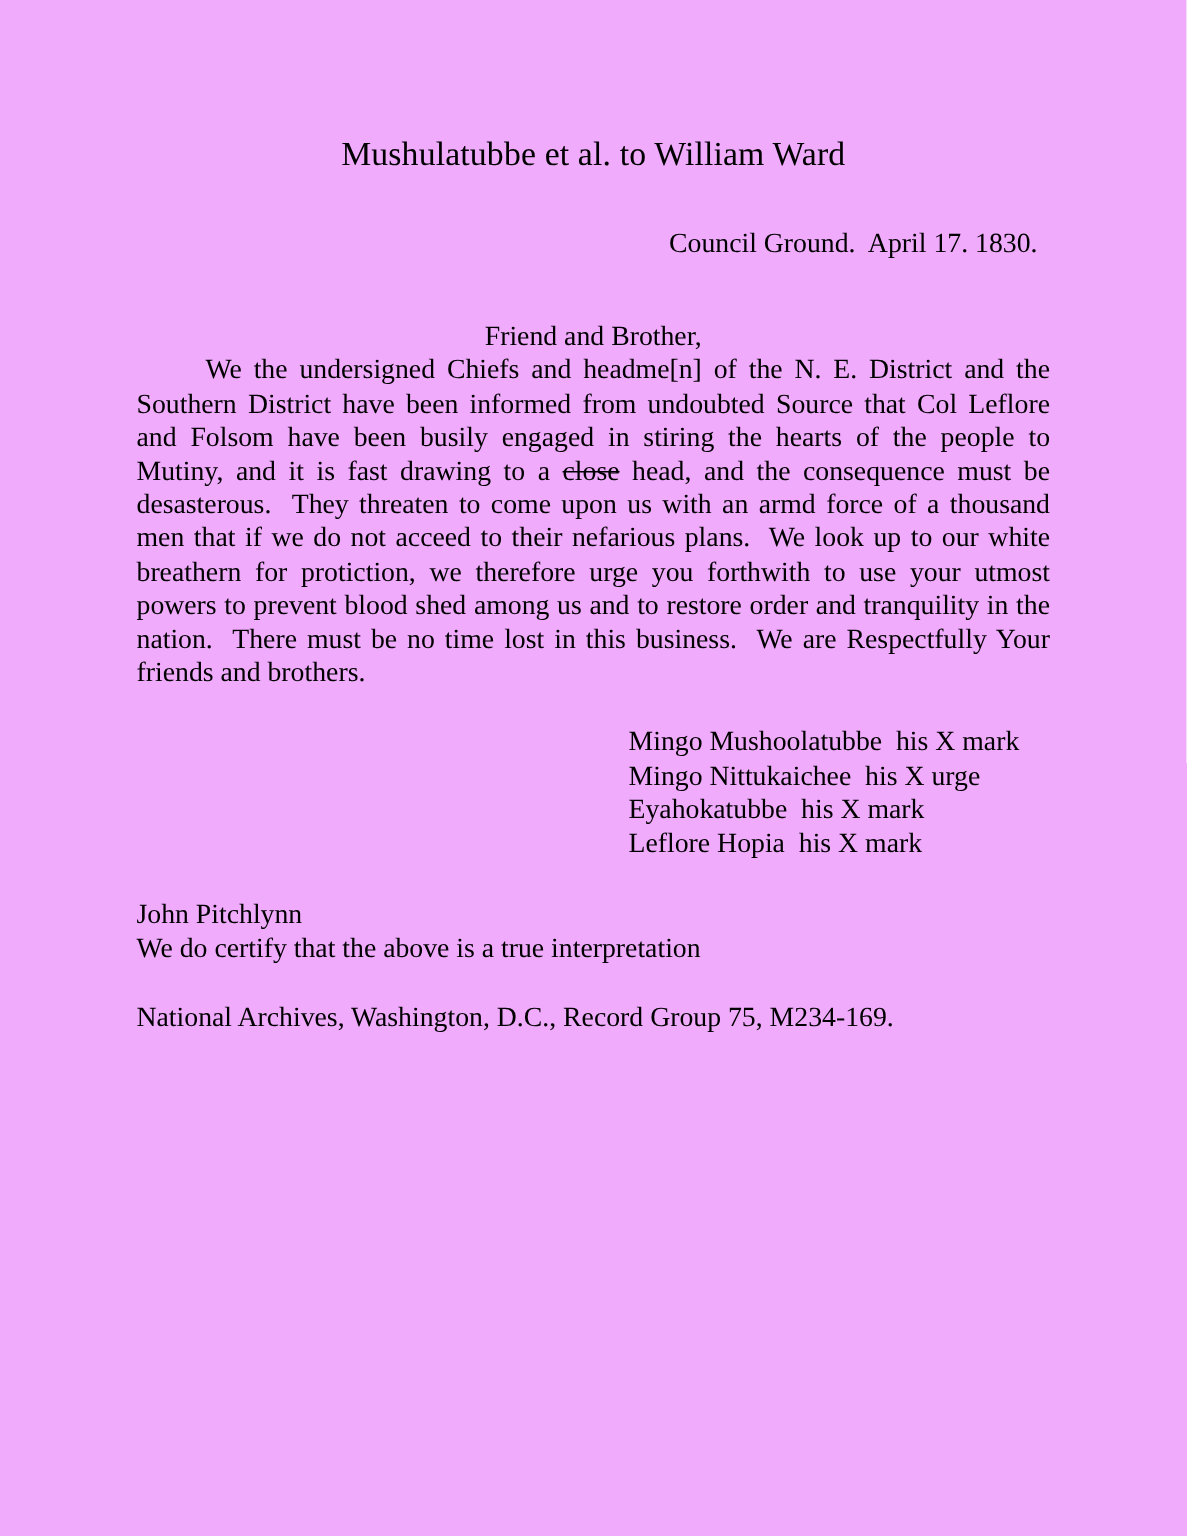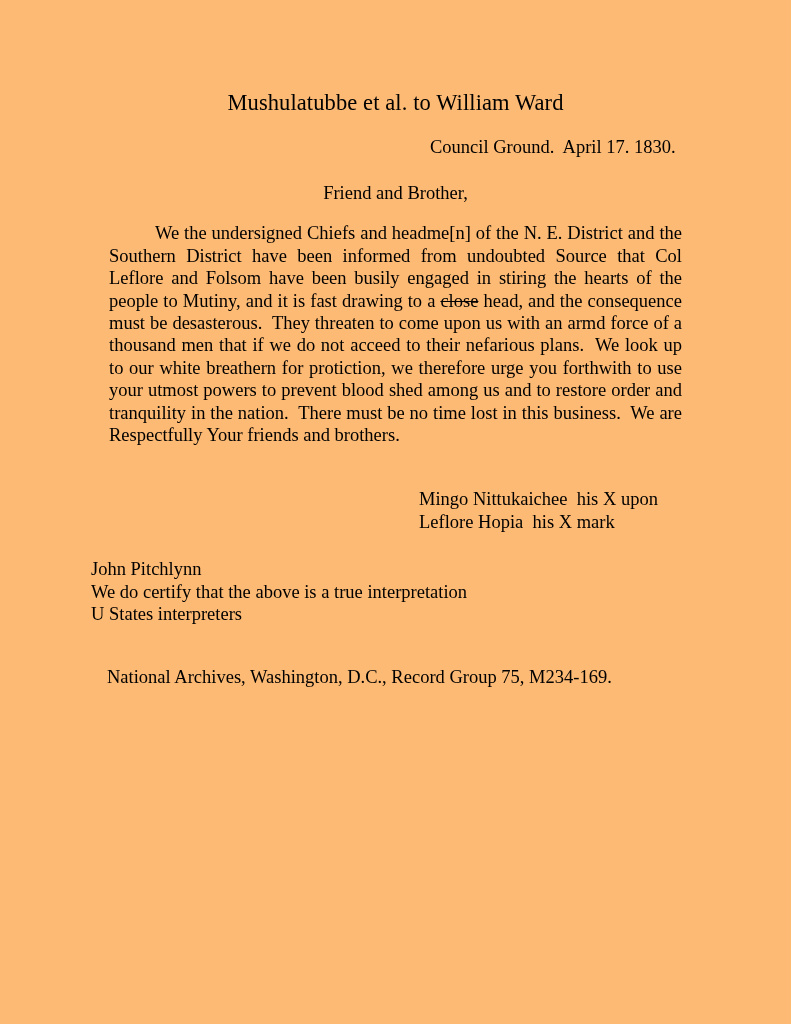--- a/index.html
+++ b/index.html
@@ -13,56 +13,56 @@
     height: 1024px;
     font-family: "Liberation Serif", "DejaVu Serif", serif;
     color: #000000;
     overflow: hidden;
     position: relative;
   }
   .page {
     position: relative;
     width: 791px;
     height: 1024px;
-    background: #fdba74;
+    background: #f0abfc;
   }
   .content {
     position: absolute;
     left: 91px;
     top: 0;
     width: 609px;
   }
   .doc-title {
     text-align: center;
     font-size: 22.5px;
     line-height: 26px;
     letter-spacing: 0.1px;
     margin: 0;
     padding-top: 90px;
     font-weight: normal;
   }
   .dateline {
     font-size: 18.5px;
     line-height: 22px;
-    margin: 0;
+    margin: 16px;
     padding-top: 20px;
     padding-left: 339px;
     white-space: pre;
   }
   .salutation {
     font-size: 18.5px;
     line-height: 22.4px;
     margin: 0;
     padding-top: 24px;
     text-align: center;
   }
   .body-para {
     font-size: 18.5px;
     line-height: 22.4px;
-    margin: 18px;
+    margin: 0;
     text-align: justify;
     text-justify: inter-word;
     white-space: pre-wrap;
     hyphens: none;
   }
   .body-para .indent {
     display: inline-block;
     width: 46px;
   }
   .strike {
@@ -81,21 +81,21 @@
   .certify-block {
     margin: 0;
     padding-top: 25px;
     font-size: 18.5px;
     line-height: 22.4px;
   }
   .certify-line {
     white-space: pre;
   }
   .citation {
-    margin: 16px;
+    margin: 0;
     padding-top: 24px;
     font-size: 18.5px;
     line-height: 22.4px;
     white-space: pre;
   }
 </style>
 </head>
 <body>
 
 <div class="page">
@@ -103,26 +103,27 @@
 
     <h1 class="doc-title">Mushulatubbe et al. to William Ward</h1>
 
     <p class="dateline">Council Ground.  April 17. 1830.</p>
 
     <p class="salutation">Friend and Brother,</p>
 
     <p class="body-para"><span class="indent"></span><span>We the undersigned Chiefs and headme[n] of the N. E. District and the Southern District have been informed from undoubted Source that Col Leflore and Folsom have been busily engaged in stiring the hearts of the people to Mutiny, and it is fast drawing to a </span><span class="strike">close</span><span> head, and the consequence must be desasterous.  They threaten to come upon us with an armd force of a thousand men that if we do not acceed to their nefarious plans.  We look up to our white breathern for protiction, we therefore urge you forthwith to use your utmost powers to prevent blood shed among us and to restore order and tranquility in the nation.  There must be no time lost in this business.  We are Respectfully Your friends and brothers.</span></p>
 
     <div class="signature-block">
-      <div class="sig-line">Mingo Nittukaichee  his X upon</div>
+      <div class="sig-line">Mingo Mushoolatubbe  his X mark</div>
+      <div class="sig-line">Mingo Nittukaichee  his X urge</div>
+      <div class="sig-line">Eyahokatubbe  his X mark</div>
       <div class="sig-line">Leflore Hopia  his X mark</div>
     </div>
 
     <div class="certify-block">
       <div class="certify-line">John Pitchlynn</div>
       <div class="certify-line">We do certify that the above is a true interpretation</div>
-      <div class="certify-line">U States interpreters</div>
     </div>
 
     <p class="citation">National Archives, Washington, D.C., Record Group 75, M234-169.</p>
 
   </div>
 </div>
 
 </body></html>

